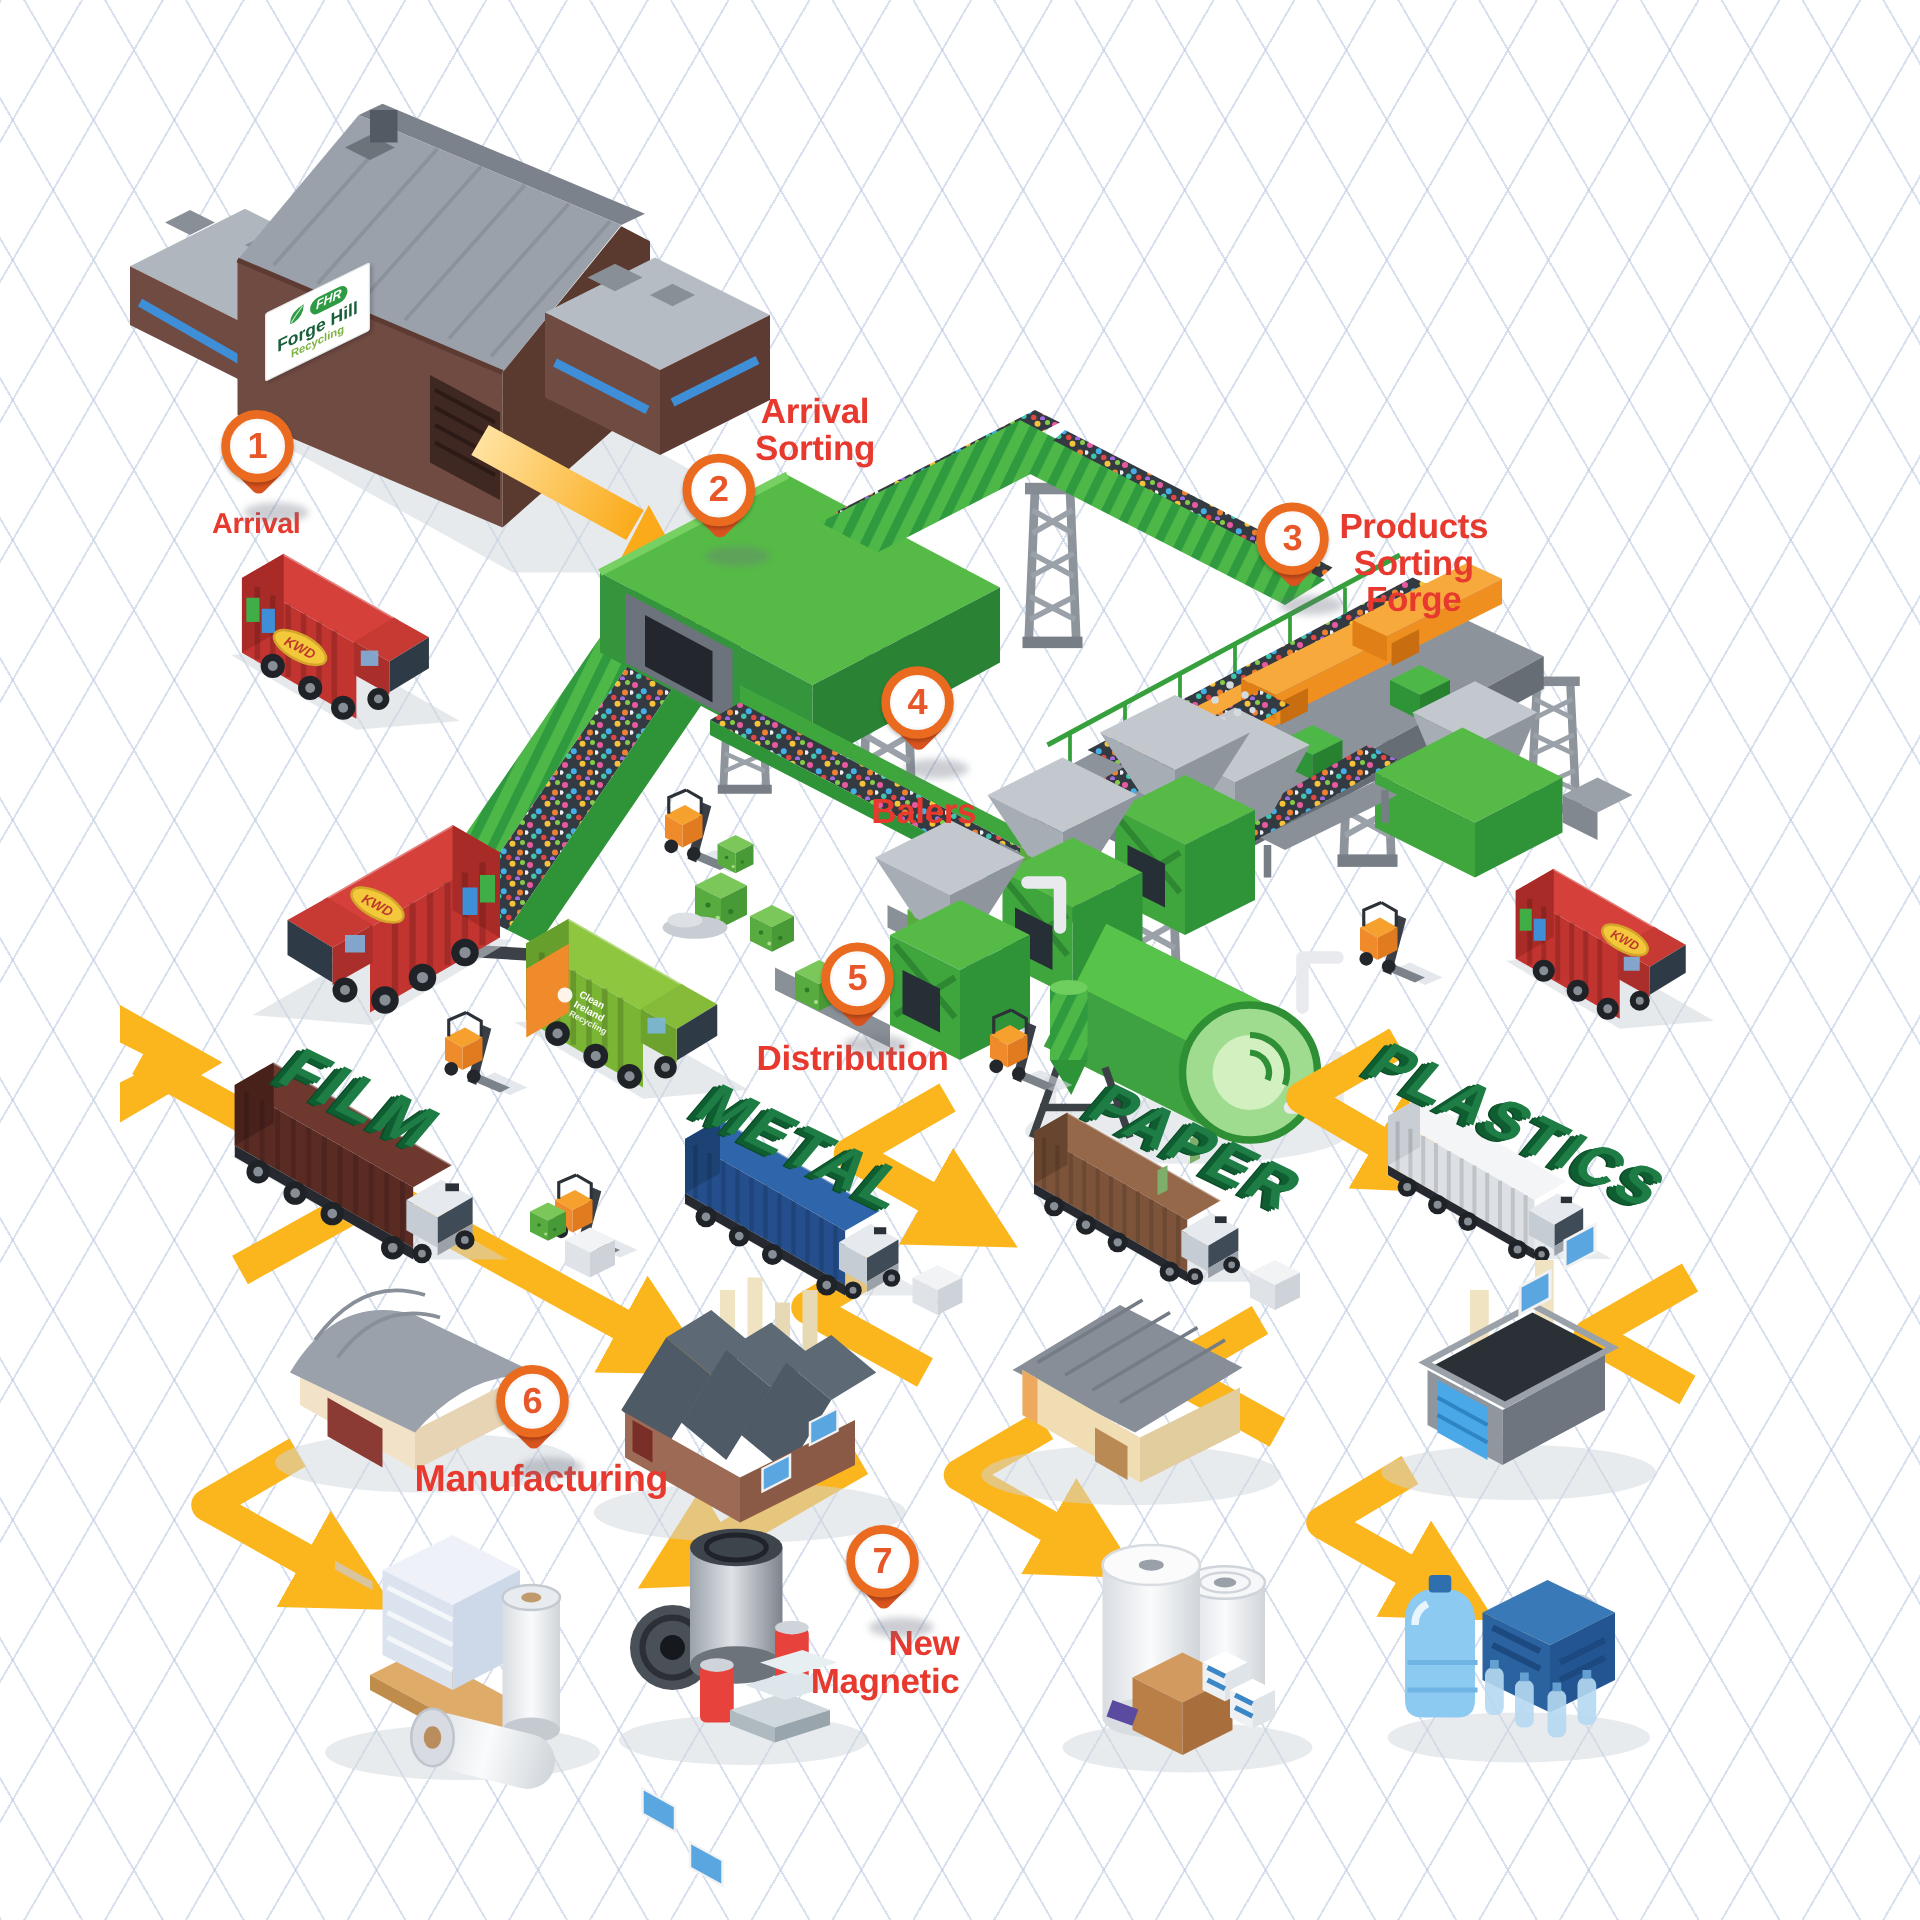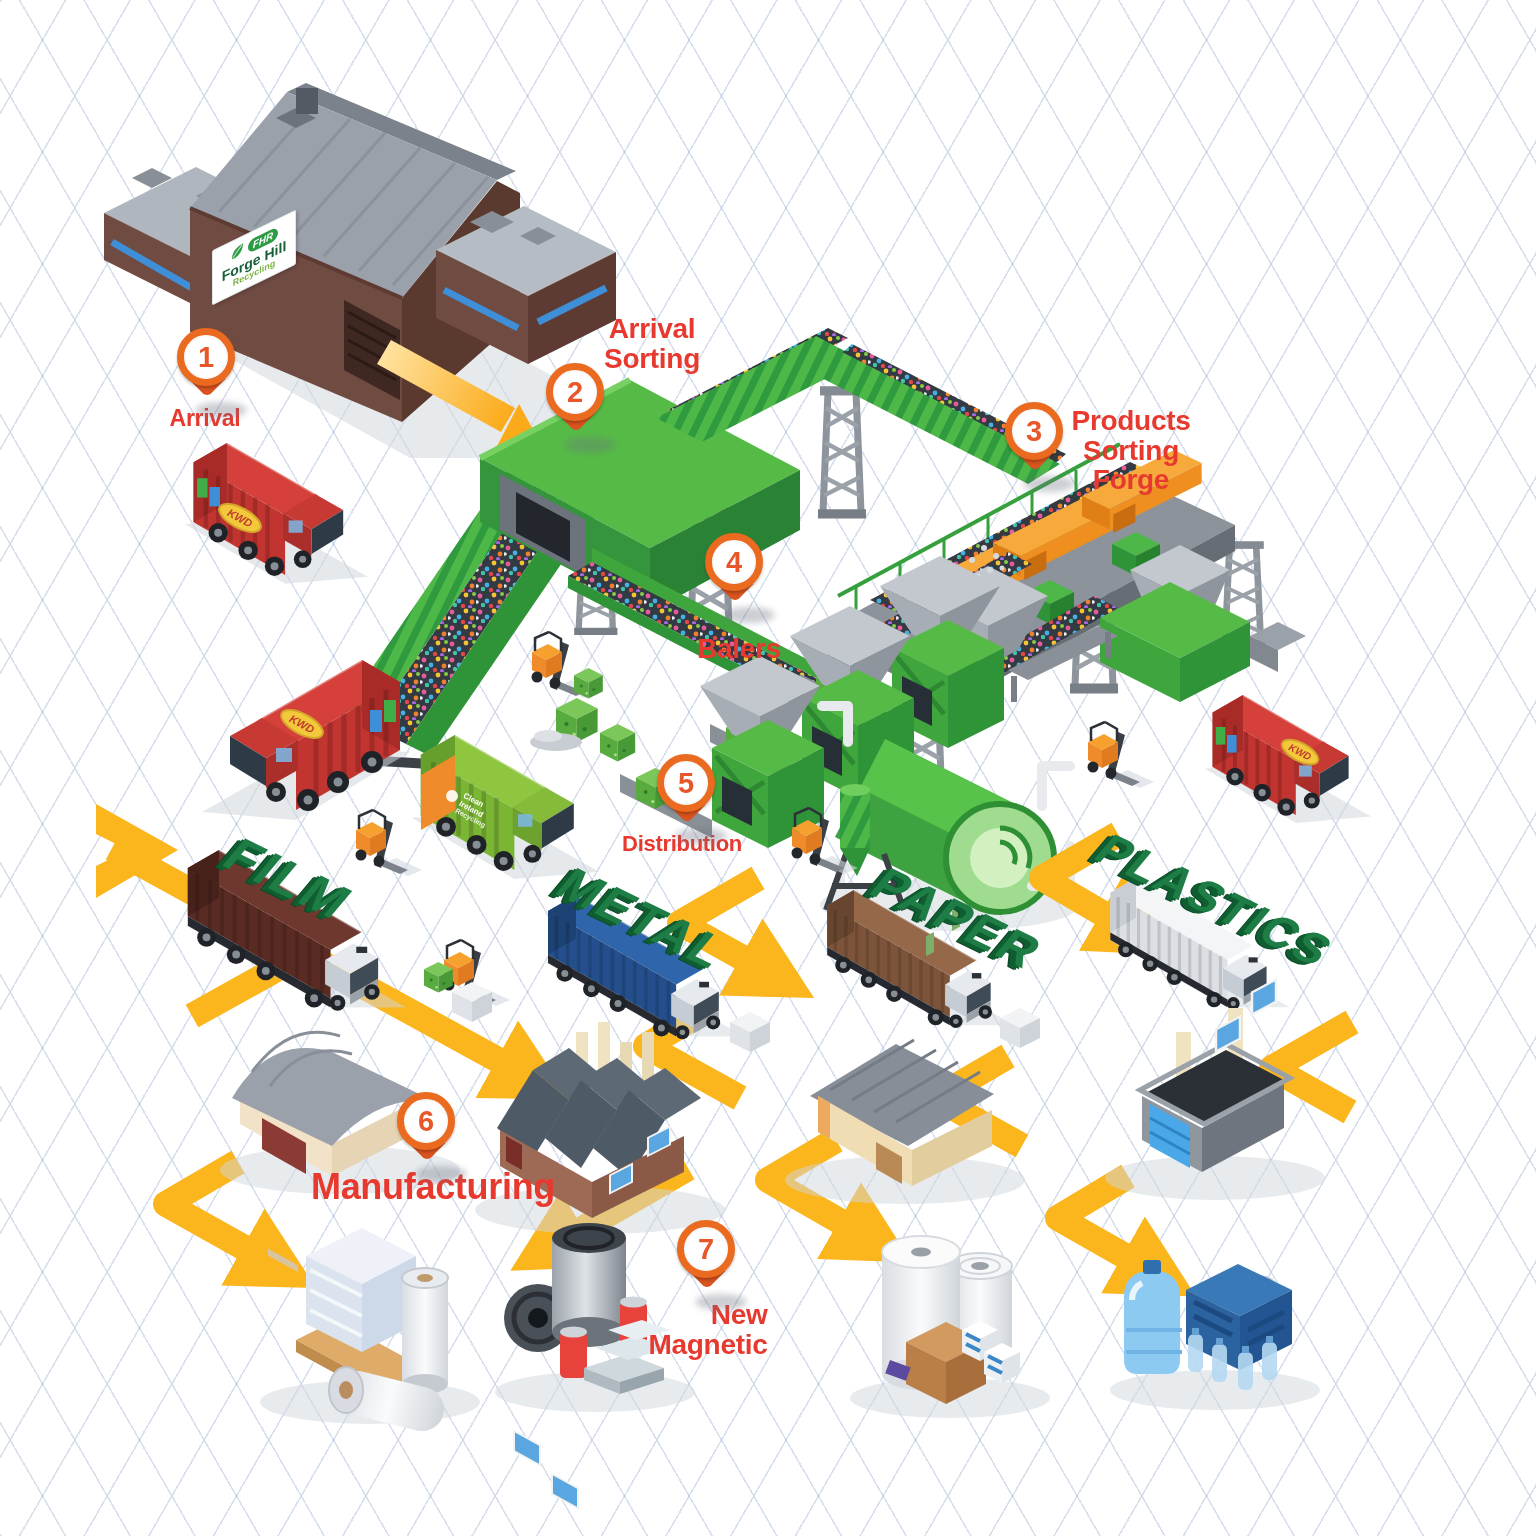--- a/index.html
+++ b/index.html
@@ -612,24 +612,24 @@
       <span>Sorting</span>
 </div>
 <div class="step-label" style="left:1131px;top:406px;">
   <span>Products</span>
       <span>Sorting</span>
       <span>Forge</span>
 </div>
 <div class="step-label" style="left:739px;top:624px;margin-top:10px;">
   <span>Balers</span>
 </div>
-<div class="step-label" style="left:682px;top:832px;font-size:22px;">
+<div class="step-label" style="left:682px;top:832px;font-size:28px;">
   <span>Distribution</span>
 </div>
-<div class="step-label" style="left:433px;top:1168px;font-size:36px;">
+<div class="step-label" style="left:433px;top:1168px;font-size:30px;">
   <span>Manufacturing</span>
 </div>
 <div class="step-label" style="left:708px;top:1300px;text-align:right;">
   <span>New</span>
       <span>Magnetic</span>
 </div>
 
 <div class="pin" style="left:207px;top:357px;">
   <div class="pin-shadow"></div>
   <div class="pin-tail"></div>

